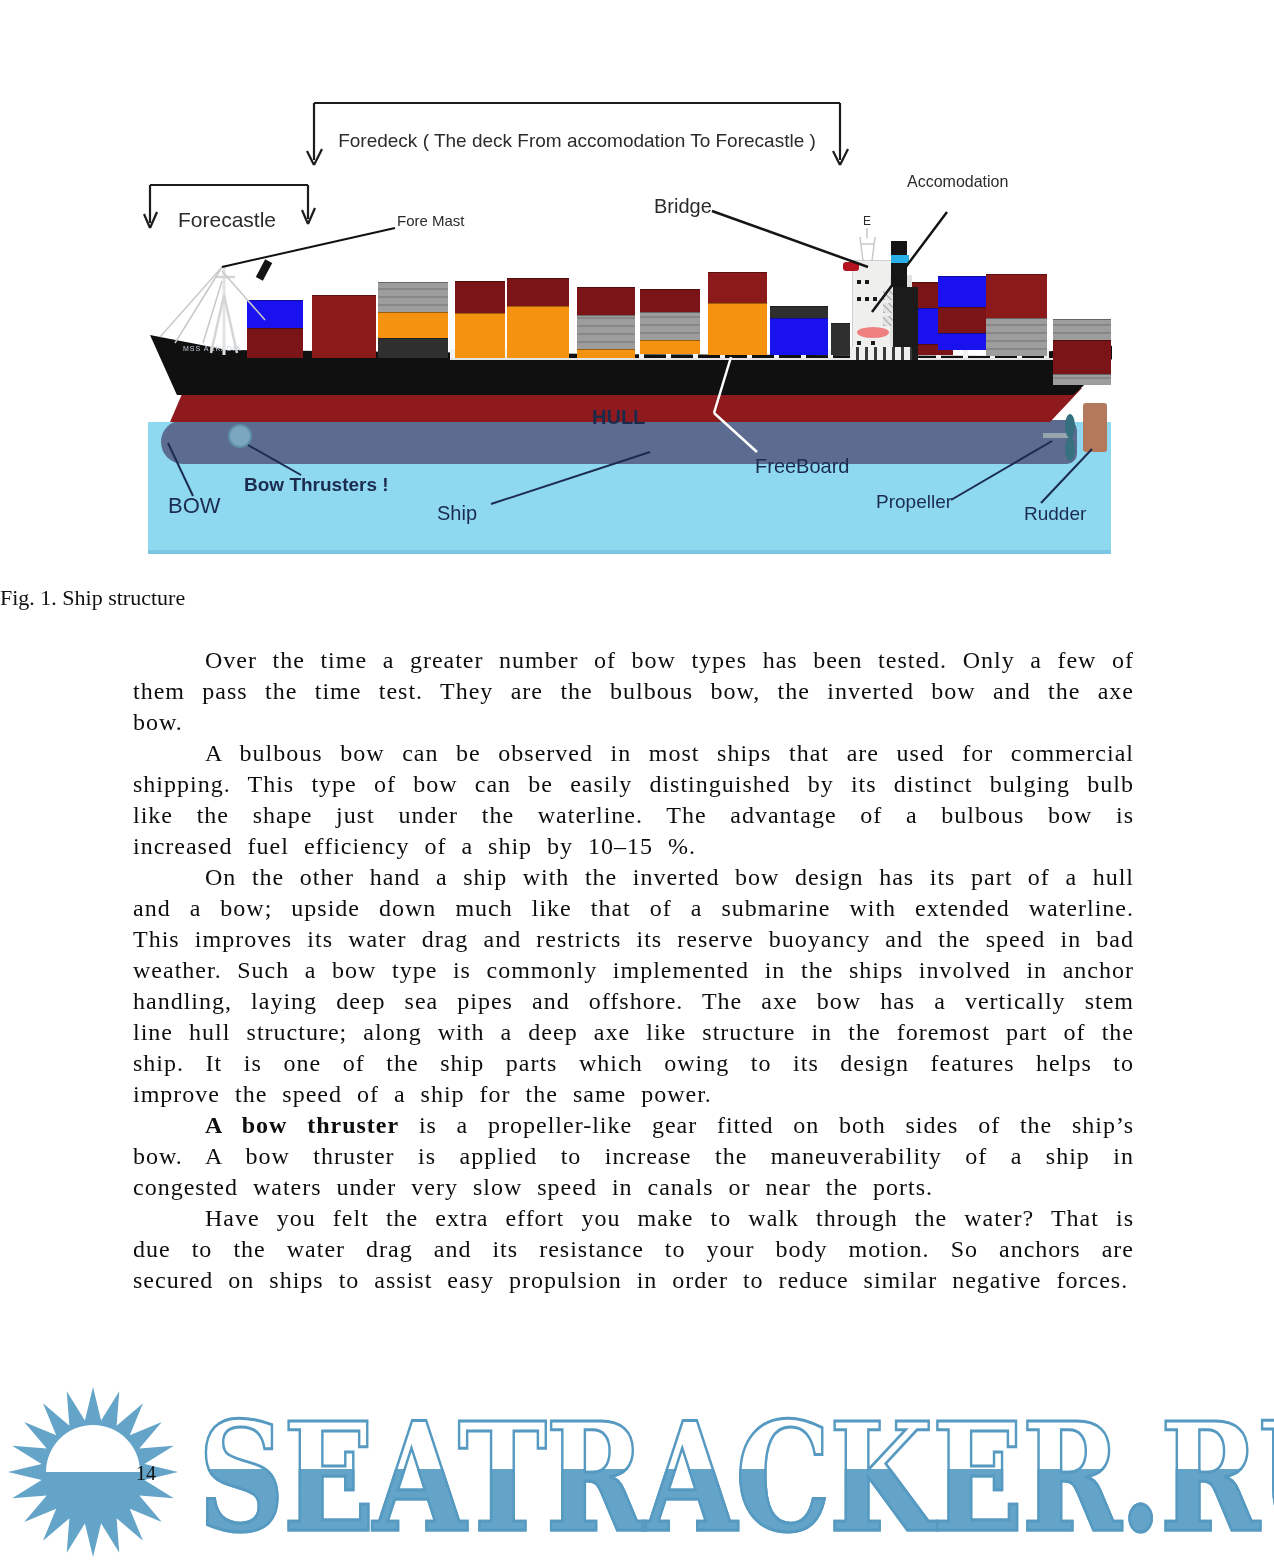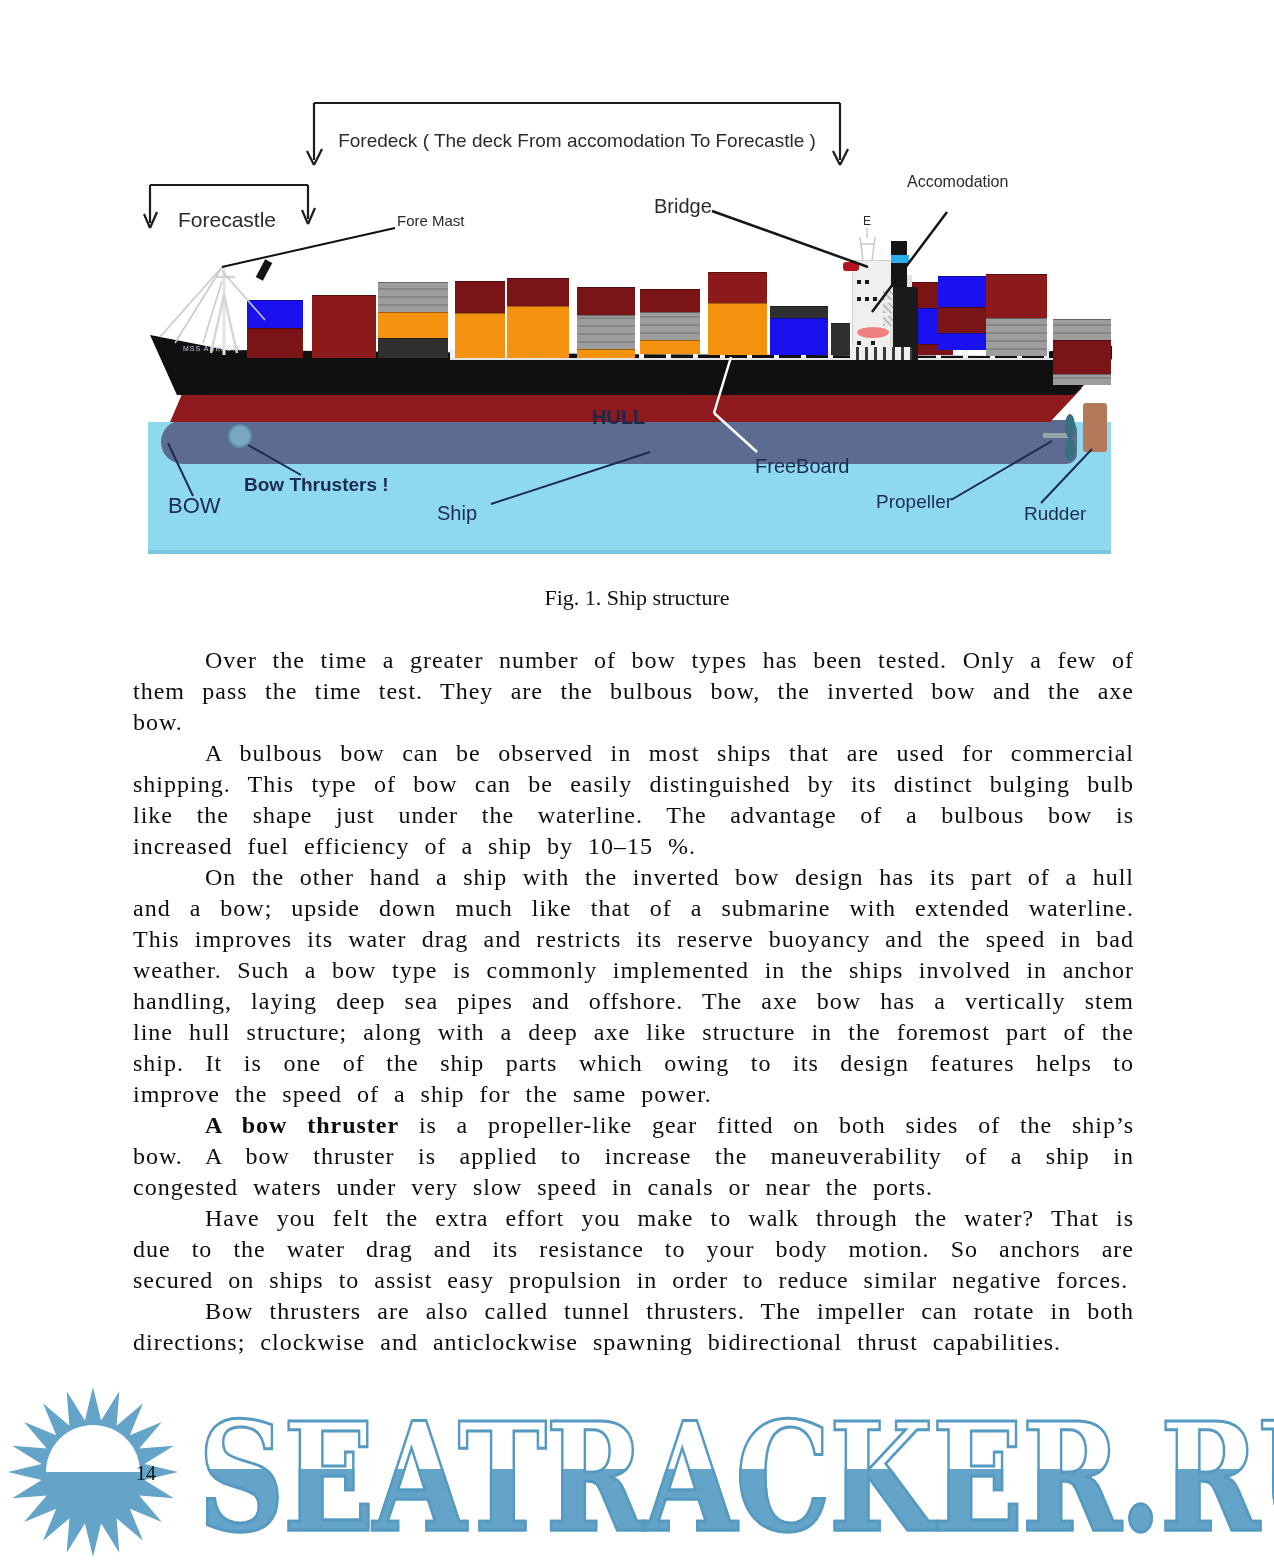--- a/index.html
+++ b/index.html
@@ -48,21 +48,21 @@
   .funnelstripe{left:776px;top:170px;width:18px;height:8px;}
   .lifeboat{left:728px;top:177px;width:16px;height:9px;border-radius:3px;}
   .ssblock{left:778px;top:202px;width:25px;height:73px;background:#1b1b1b;}
   .ssbase{left:735px;top:262px;width:62px;height:13px;background:#2a2a2a;
     background:repeating-linear-gradient(90deg,#f0f0f0 0 6px,#3a3a3a 6px 9px);}
   .lifeboat2{left:742px;top:242px;width:32px;height:11px;border-radius:50%;background:#f08080;}
   .win{width:4px;height:4px;background:#1a1a1a;}
   .maststub{left:145px;top:175px;width:8px;height:20px;background:#141414;transform:rotate(28deg);}
   .overlay-svg{left:0;top:0;}
   
-  .caption{position:absolute;left:0;top:585px;width:100%;text-align:center;font-size:22px;color:#111;}
+  .caption{position:absolute;left:0;top:585px;width:100%;text-align:left;font-size:22px;color:#111;}
   .bodytext{position:absolute;left:133px;top:645px;width:1001px;font-size:24px;line-height:31px;
     text-align:justify;color:#0d0d0d;letter-spacing:1px;word-spacing:8px;}
   .bodytext p{margin:0;text-indent:72px;}
   .pagenum{position:absolute;left:136px;top:1462px;font-size:20px;color:#111;}
 </style>
 </head>
 <body>
 
 <div class="page">
 
@@ -240,18 +240,17 @@
     </div>
 
     <div class="caption">Fig. 1. Ship structure</div>
 
     <div class="bodytext">
       <p><b></b><span>Over the time a greater number of bow types has been tested. Only a few of them pass the time test. They are the bulbous bow, the inverted bow and the axe bow.</span></p>
       <p><b></b><span>A bulbous bow can be observed in most ships that are used for commercial shipping. This type of bow can be easily distinguished by its distinct bulging bulb like the shape just under the waterline. The advantage of a bulbous bow is increased fuel efficiency of a ship by 10–15 %.</span></p>
       <p><b></b><span>On the other hand a ship with the inverted bow design has its part of a hull and a bow; upside down much like that of a submarine with extended waterline. This improves its water drag and restricts its reserve buoyancy and the speed in bad weather. Such a bow type is commonly implemented in the ships involved in anchor handling, laying deep sea pipes and offshore. The axe bow has a vertically stem line hull structure; along with a deep axe like structure in the foremost part of the ship. It is one of the ship parts which owing to its design features helps to improve the speed of a ship for the same power.</span></p>
       <p><b>A bow thruster</b><span> is a propeller-like gear fitted on both sides of the ship’s bow. A bow thruster is applied to increase the maneuverability of a ship in congested waters under very slow speed in canals or near the ports.</span></p>
       <p><b></b><span>Have you felt the extra effort you make to walk through the water? That is due to the water drag and its resistance to your body motion. So anchors are secured on ships to assist easy propulsion in order to reduce similar negative forces.</span></p>
-      <p><b></b><span>Bow thrusters are also called tunnel thrusters. The impeller can rotate in both directions; clockwise and anticlockwise spawning bidirectional thrust capabilities.</span></p>
     </div>
 
     <div class="pagenum">14</div>
   </div>
 </div>
 
 </body></html>

